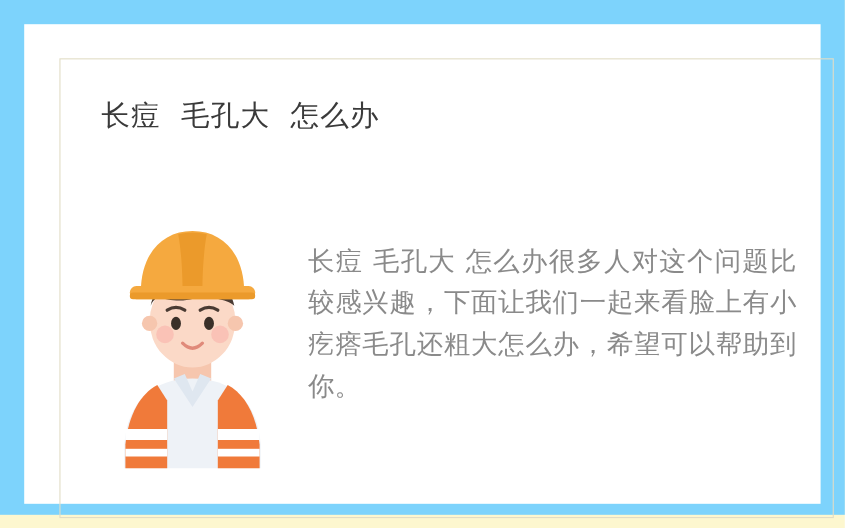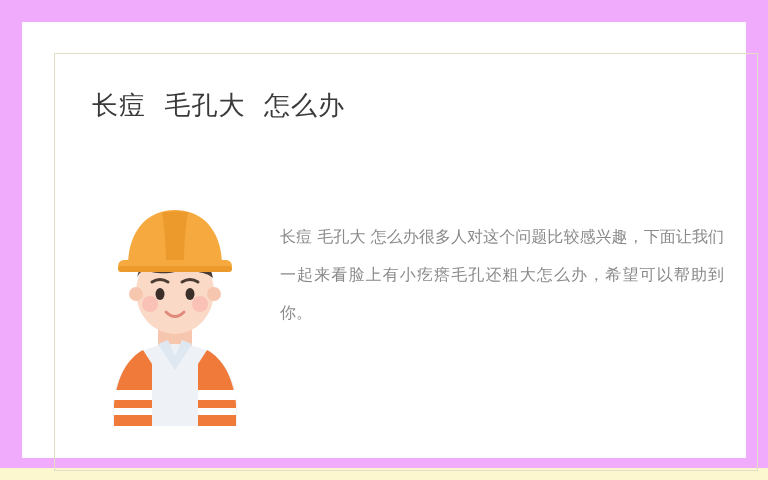--- a/index.html
+++ b/index.html
@@ -11,21 +11,21 @@
   }
   body {
     background: #fdf7cf;
     font-family: "Liberation Sans", sans-serif;
   }
   .outer-frame {
     position: absolute;
     left: 0; top: 0;
     width: 768px;
     height: 468px;
-    background: #f0abfc;
+    background: #7dd3fc;
     box-sizing: border-box;
   }
   .card {
     position: absolute;
     left: 22px;
     top: 22px;
     width: 724px;
     height: 436px;
     background: #ffffff;
     box-sizing: border-box;
@@ -49,21 +49,21 @@
     color: #3a3a3a;
     letter-spacing: 1px;
     font-family: "DejaVu Sans", sans-serif;
     white-space: pre;
   }
   .body-text {
     position: absolute;
     left: 258px;
     top: 196px;
     width: 444px;
-    font-size: 16px;
+    font-size: 24px;
     line-height: 38px;
     color: #8a8a8a;
     font-family: "DejaVu Sans", sans-serif;
     text-align: justify;
   }
   .avatar {
     position: absolute;
     left: 78px;
     top: 182px;
     width: 150px;

